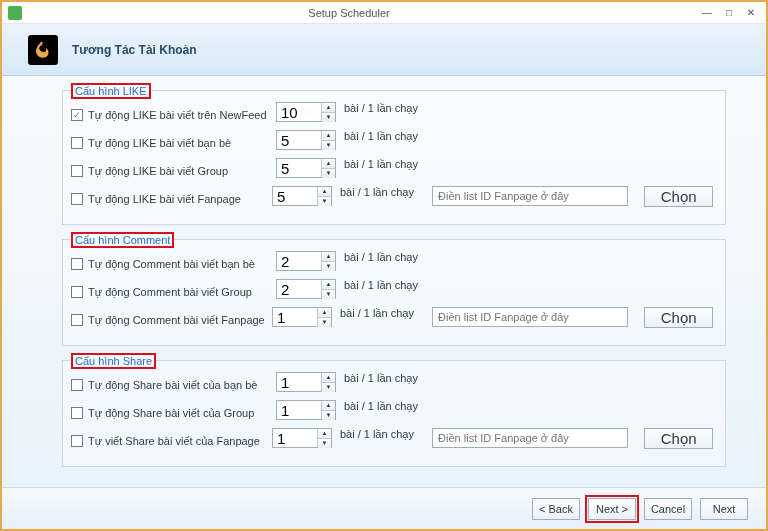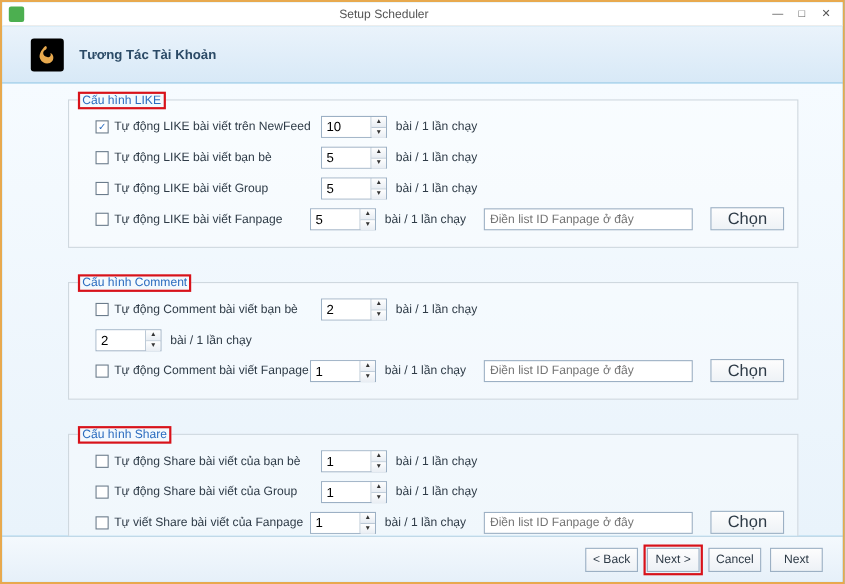--- a/index.html
+++ b/index.html
@@ -11,32 +11,32 @@
   .win-btns { display: flex; gap: 4px; margin-left: auto; }
   .win-btn { width: 18px; height: 14px; font-size: 10px; line-height: 14px; text-align: center; color: #555; cursor: default; }
 
   .header-band { height: 52px; background: linear-gradient(#eaf3fb, #d8e9f7); display: flex; align-items: center; padding: 0 26px; border-bottom: 1px solid #b8cde0; }
   .logo { width: 30px; height: 30px; background: #000; border-radius: 3px; display: flex; align-items: center; justify-content: center; margin-right: 14px; }
   .logo svg { width: 22px; height: 22px; }
   .header-title { font-weight: bold; font-size: 12px; color: #2b4a66; }
 
   .content { flex: 1; background: linear-gradient(#f6fbff, #e9f3fb); padding: 14px 40px 10px 60px; overflow: auto; }
 
-  .group { border: 1px solid #cfd8df; background: rgba(255,255,255,0.35); margin-bottom: 31px; padding: 8px 12px 10px 24px; position: relative; }
+  .group { border: 1px solid #cfd8df; background: rgba(255,255,255,0.35); margin-bottom: 14px; padding: 8px 12px 10px 8px; position: relative; }
   .group-legend { position: absolute; top: -8px; left: 8px; background: #f3f9fd; padding: 0 3px; color: #2b6cbf; font-size: 11px; }
   .hl-red { border: 2px solid #d8121a; padding: 0 2px; }
 
-  .row { display: flex; align-items: center; height: 25px; margin: 3px 0; }
+  .row { display: flex; height: 25px; margin: 3px 0; }
   .cb-wrap { display: flex; align-items: center; width: 205px; }
   .cb { width: 12px; height: 12px; border: 1px solid #6b7c8c; background: #fff; margin-right: 5px; display: inline-flex; align-items: center; justify-content: center; font-size: 9px; color: #2b6cbf; }
   .cb.checked::after { content: "✓"; }
   .cb-label { color: #2e3b47; }
 
   .spin { display: inline-flex; width: 60px; height: 20px; border: 1px solid #9cb0c4; background: #fff; margin-right: 8px; }
-  .spin input { border: none; width: 44px; padding: 0 4px; font-size: 12px; outline: none; }
+  .spin input { border: none; width: 44px; padding: 0 4px; font-size: 15px; outline: none; }
   .spin-arrows { width: 14px; display: flex; flex-direction: column; border-left: 1px solid #bcc9d6; }
   .spin-arrows span { flex: 1; font-size: 6px; text-align: center; line-height: 9px; color: #333; background: linear-gradient(#fefefe,#e8edf3); }
   .spin-arrows span:first-child { border-bottom: 1px solid #bcc9d6; }
 
   .unit { color: #2e3b47; width: 90px; }
 
   .txt { width: 200px; height: 20px; border: 1px solid #9cb0c4; background: #fff; padding: 0 5px; font-size: 11px; color: #888; margin-left: 4px; }
 
   .btn-small { width: 70px; height: 21px; border: 1px solid #9cb0c4; background: linear-gradient(#fdfdfd,#eef2f6); font-size: 15px; color: #2e3b47; margin-left: 16px; cursor: default; }
 
@@ -147,20 +147,24 @@
           <input value="2" style="">
           <div class="spin-arrows">
               <span>▲</span>
               <span>▼</span>
             </div>
         </div>
         <span class="unit">bài / 1 lần chạy</span>
       </div>
 
       <div class="row">
+        <div class="cb-wrap">
+          <span class="cb"></span>
+          <span class="cb-label">Tự động Comment bài viết Group</span>
+        </div>
         <div class="spin">
           <input value="2" style="">
           <div class="spin-arrows">
               <span>▲</span>
               <span>▼</span>
             </div>
         </div>
         <span class="unit">bài / 1 lần chạy</span>
       </div>
 

